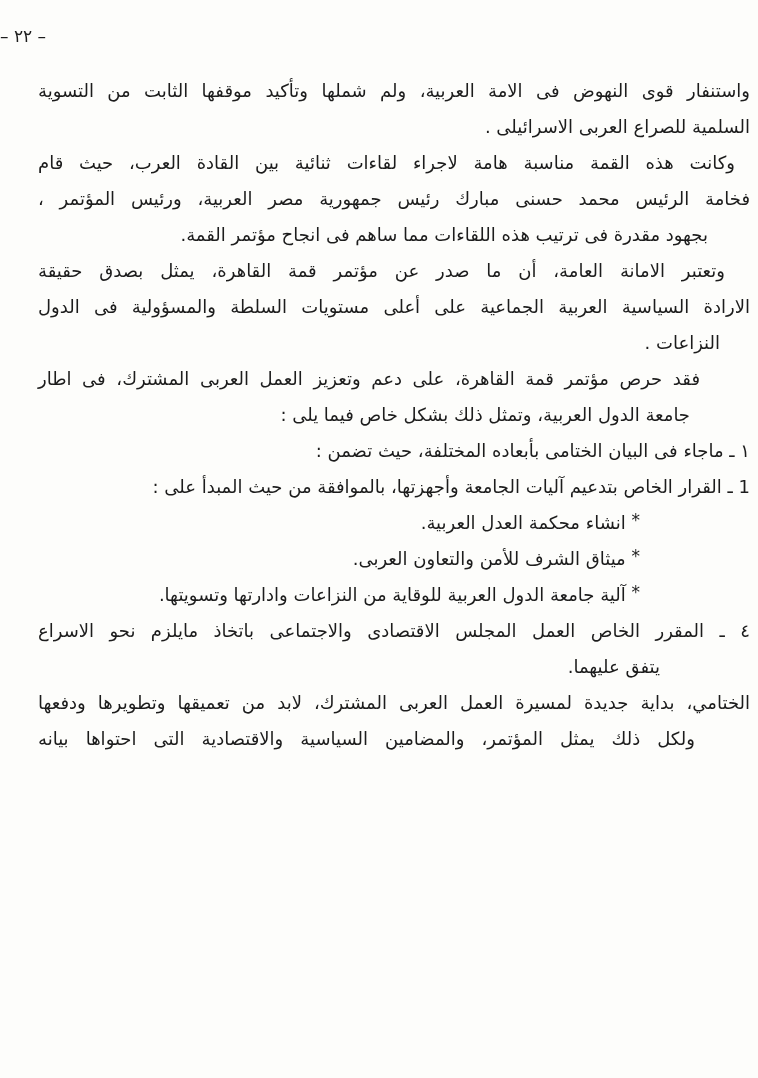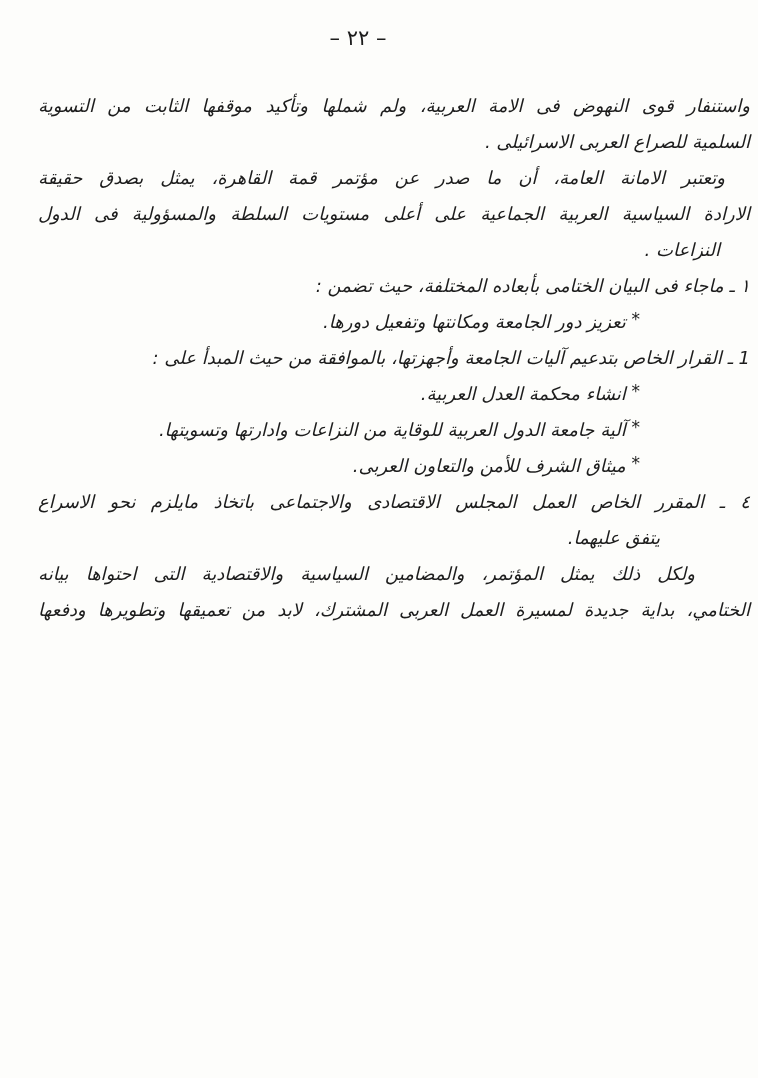--- a/index.html
+++ b/index.html
@@ -7,29 +7,28 @@
     width:758px;height:1078px;
     background:#ffffff;
     font-family:"DejaVu Sans",sans-serif;
     color:#1c1c1c;
     position:relative;
     overflow:hidden;
   }
   .page{position:absolute;inset:0;background:#fdfdfb}
   .pageno{
     position:absolute;top:26px;left:0;width:716px;
-    text-align:center;font-size:21px;letter-spacing:2px;
+    text-align:left;font-size:17px;letter-spacing:2px;
     direction:rtl;
   }
   .doc-body{
-    position:absolute;top:88px;right:8px;width:712px;
+    position:absolute;top:73px;right:8px;width:712px;
     direction:rtl;
     font-size:18px;line-height:36px;
     text-rendering:optimizeLegibility;
-    font-style:italic;
   }
   .ln{text-align:right;white-space:nowrap}
   .ln.j{text-align:justify;text-align-last:justify;white-space:normal}
   
   .pr15{padding-right:15px}
   .pr25{padding-right:25px}
   .pr30{padding-right:30px}
   .pr42{padding-right:42px}
   .pr50{padding-right:50px}
   .pr55{padding-right:55px}
@@ -47,66 +46,71 @@
 
   <div class="pageno">– ٢٢ –</div>
 
   <div class="doc-body">
 
     <div>
       <div class="ln j">واستنفار قوى النهوض فى الامة العربية، ولم شملها وتأكيد موقفها الثابت من التسوية</div>
       <div class="ln">السلمية للصراع العربى الاسرائيلى .</div>
     </div>
 
+    <div>
+      <div class="ln j pr15">وكانت هذه القمة مناسبة هامة لاجراء لقاءات ثنائية بين القادة العرب، حيث قام</div>
+      <div class="ln j">فخامة الرئيس محمد حسنى مبارك رئيس جمهورية مصر العربية، ورئيس المؤتمر ،</div>
+      <div class="ln pr42">بجهود مقدرة فى ترتيب هذه اللقاءات مما ساهم فى انجاح مؤتمر القمة.</div>
+    </div>
 
     <div>
       <div class="ln j pr25">وتعتبر الامانة العامة، أن ما صدر عن مؤتمر قمة القاهرة، يمثل بصدق حقيقة</div>
       <div class="ln j">الارادة السياسية العربية الجماعية على أعلى مستويات السلطة والمسؤولية فى الدول</div>
       <div class="ln pr30">النزاعات .</div>
     </div>
 
+    <div>
+      <div class="ln j pr50">فقد حرص مؤتمر قمة القاهرة، على دعم وتعزيز العمل العربى المشترك، فى اطار</div>
+      <div class="ln pr60">جامعة الدول العربية، وتمثل ذلك بشكل خاص فيما يلى :</div>
+    </div>
 
     <div>
       <div class="ln">
         <span class="marker">١ ـ</span>
         <span>ماجاء فى البيان الختامى بأبعاده المختلفة، حيث تضمن :</span>
-      </div>
-      <div class="ln pr110">
-        <span class="star">*</span>
-        <span>تعزيز دور الجامعة ومكانتها وتفعيل دورها.</span>
       </div>
     </div>
 
     <div>
       <div class="ln">
         <span class="marker">1 ـ</span>
         <span>القرار الخاص بتدعيم آليات الجامعة وأجهزتها، بالموافقة من حيث المبدأ على :</span>
       </div>
       <div class="ln pr110">
         <span class="star">*</span>
         <span>انشاء محكمة العدل العربية.</span>
       </div>
       <div class="ln pr110">
         <span class="star">*</span>
-        <span>آلية جامعة الدول العربية للوقاية من النزاعات وادارتها وتسويتها.</span>
+        <span>ميثاق الشرف للأمن والتعاون العربى.</span>
       </div>
       <div class="ln pr110">
         <span class="star">*</span>
-        <span>ميثاق الشرف للأمن والتعاون العربى.</span>
+        <span>آلية جامعة الدول العربية للوقاية من النزاعات وادارتها وتسويتها.</span>
       </div>
     </div>
 
 
     <div>
       <div class="ln j">
         <span class="marker">٤ ـ</span>
         <span>المقرر الخاص العمل المجلس الاقتصادى والاجتماعى باتخاذ مايلزم نحو الاسراع</span>
       </div>
       <div class="ln pr90">يتفق عليهما.</div>
     </div>
 
     <div>
+      <div class="ln j">الختامي، بداية جديدة لمسيرة العمل العربى المشترك، لابد من تعميقها وتطويرها ودفعها</div>
       <div class="ln j pr55">ولكل ذلك يمثل المؤتمر، والمضامين السياسية والاقتصادية التى احتواها بيانه</div>
-      <div class="ln j">الختامي، بداية جديدة لمسيرة العمل العربى المشترك، لابد من تعميقها وتطويرها ودفعها</div>
     </div>
 
   </div>
 </div>
 
 </body></html>

